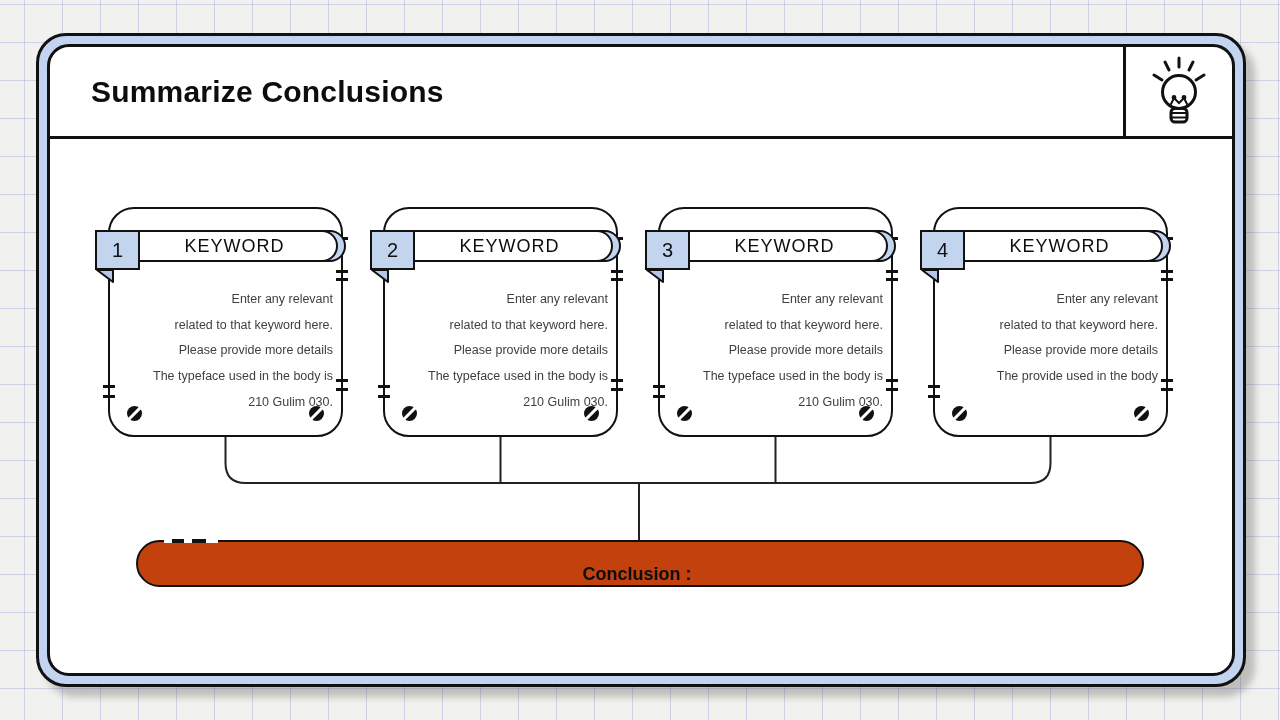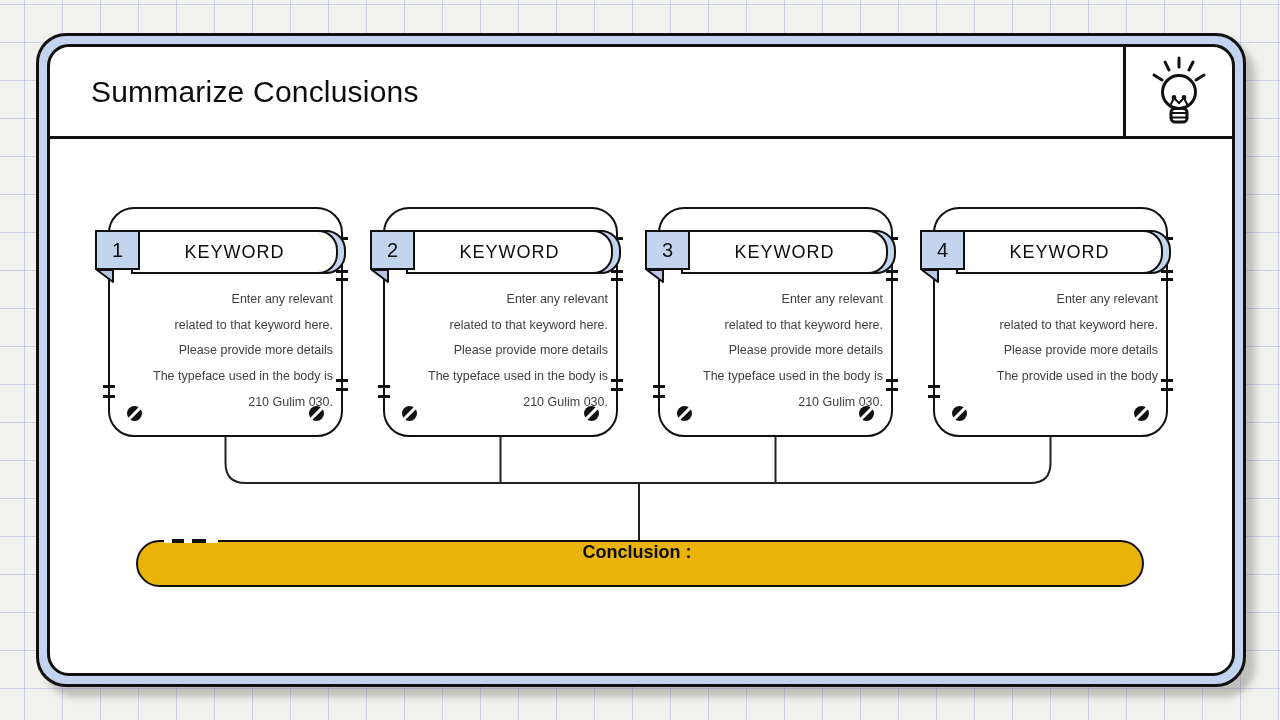--- a/index.html
+++ b/index.html
@@ -24,42 +24,42 @@
     background:#fff;border:3px solid #111;border-radius:22px;
     box-sizing:border-box;overflow:hidden;
   }
   
   .header{
     position:absolute;left:0;top:0;right:0;height:92px;
     border-bottom:3px solid #111;box-sizing:border-box;
     display:flex;align-items:center;
   }
   .title{
-    padding-left:41px;font-size:30px;font-weight:normal;color:#0d0d0d;
+    padding-left:41px;font-size:30px;font-weight:bold;color:#0d0d0d;
     letter-spacing:0.2px;
   }
   .bulb-box{
     position:absolute;right:0;top:0;width:106px;height:89px;
     border-left:3px solid #111;display:flex;align-items:center;justify-content:center;
   }
   
   .card{
     position:absolute;top:160px;width:235px;height:230px;
     background:#fff;border:2.5px solid #111;border-radius:26px;
     box-sizing:border-box;
   }
   .tab{position:absolute;left:-15px;right:-5px;top:21px;height:40px;}
   .badge{
     position:absolute;left:0;top:0;width:45px;height:40px;
     background:#c3d4ef;border:2.5px solid #111;box-sizing:border-box;
     display:flex;align-items:center;justify-content:center;
     font-size:20px;color:#111;z-index:3;
   }
   .fold{position:absolute;left:1px;top:39px;z-index:1;}
-  .pill{position:absolute;left:36px;right:0;top:0;height:44px;}
+  .pill{position:absolute;left:36px;right:0;top:0;height:32px;}
   .pill-outer{
     position:absolute;left:0;right:0;top:0;bottom:0;
     background:#c3d4ef;border:2.5px solid #111;box-sizing:border-box;
     border-radius:0 20px 20px 0;z-index:1;
   }
   .pill-inner{
     position:absolute;left:0;right:8px;top:0;bottom:0;
     background:#fff;border:2.5px solid #111;box-sizing:border-box;
     border-radius:0 20px 20px 0;z-index:2;
     display:flex;align-items:center;justify-content:center;
@@ -85,22 +85,22 @@
   .t-r3{right:-7px;top:69px;}
   .t-l4{left:-7px;top:176px;}
   .t-l5{left:-7px;top:186px;}
   .t-r6{right:-7px;top:170px;}
   .t-r7{right:-7px;top:179px;}
   
   .connector{position:absolute;left:0;top:0;width:1184px;height:630px;pointer-events:none;}
   
   .conclusion{
     position:absolute;left:86px;top:493px;width:1008px;height:47px;
-    background:#eab308;border:2.5px solid #111;border-radius:24px;
-    box-sizing:border-box;display:flex;align-items:flex-start;justify-content:center;
+    background:#c2410c;border:2.5px solid #111;border-radius:24px;
+    box-sizing:border-box;display:flex;align-items:flex-end;justify-content:center;
     font-size:18px;color:#0d0d0d;
   }
   .conclusion b{margin-right:6px;}
   .pill-sketch{
     position:absolute;top:-3px;left:26px;width:54px;height:3.5px;
     background:linear-gradient(to right,#fff 0 8px,#111 8px 20px,#fff 20px 28px,#111 28px 42px,#fff 42px 54px);
   }
 </style>
 </head>
 <body>

